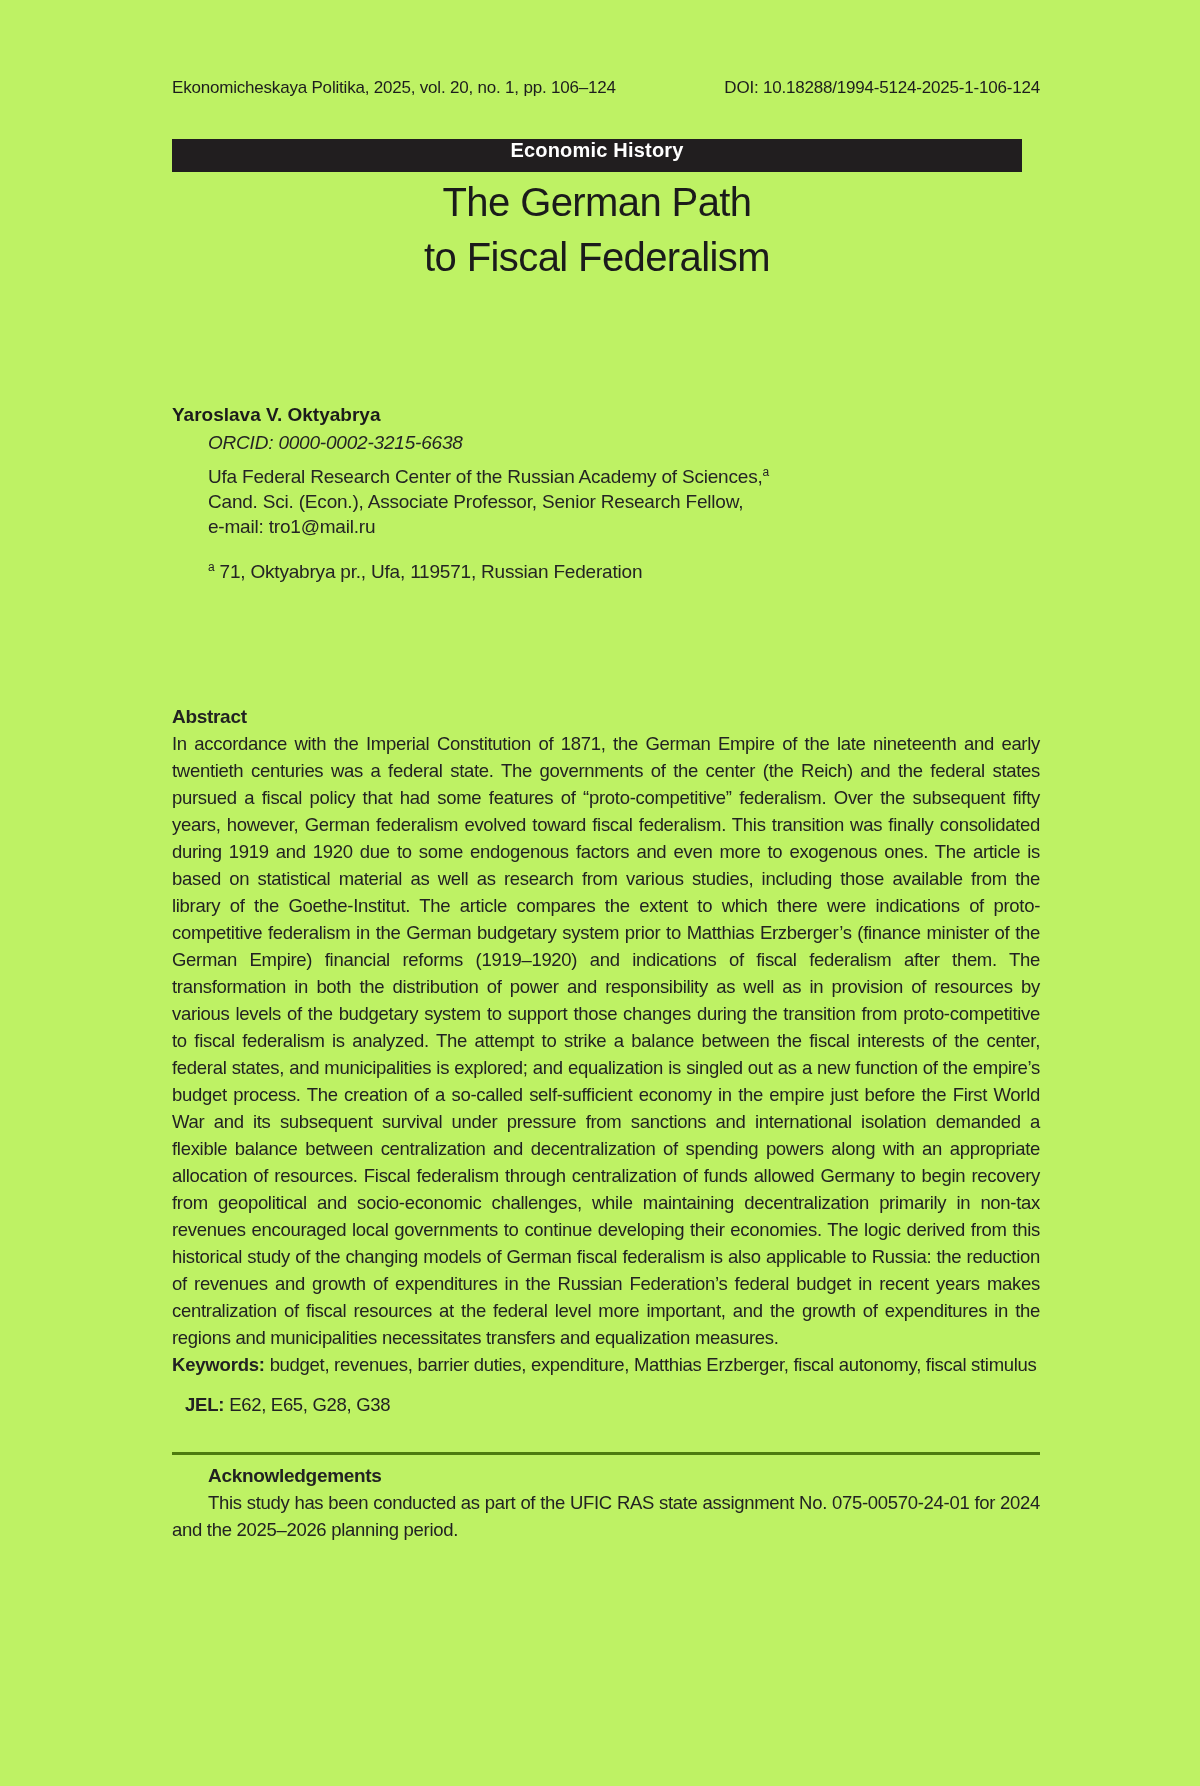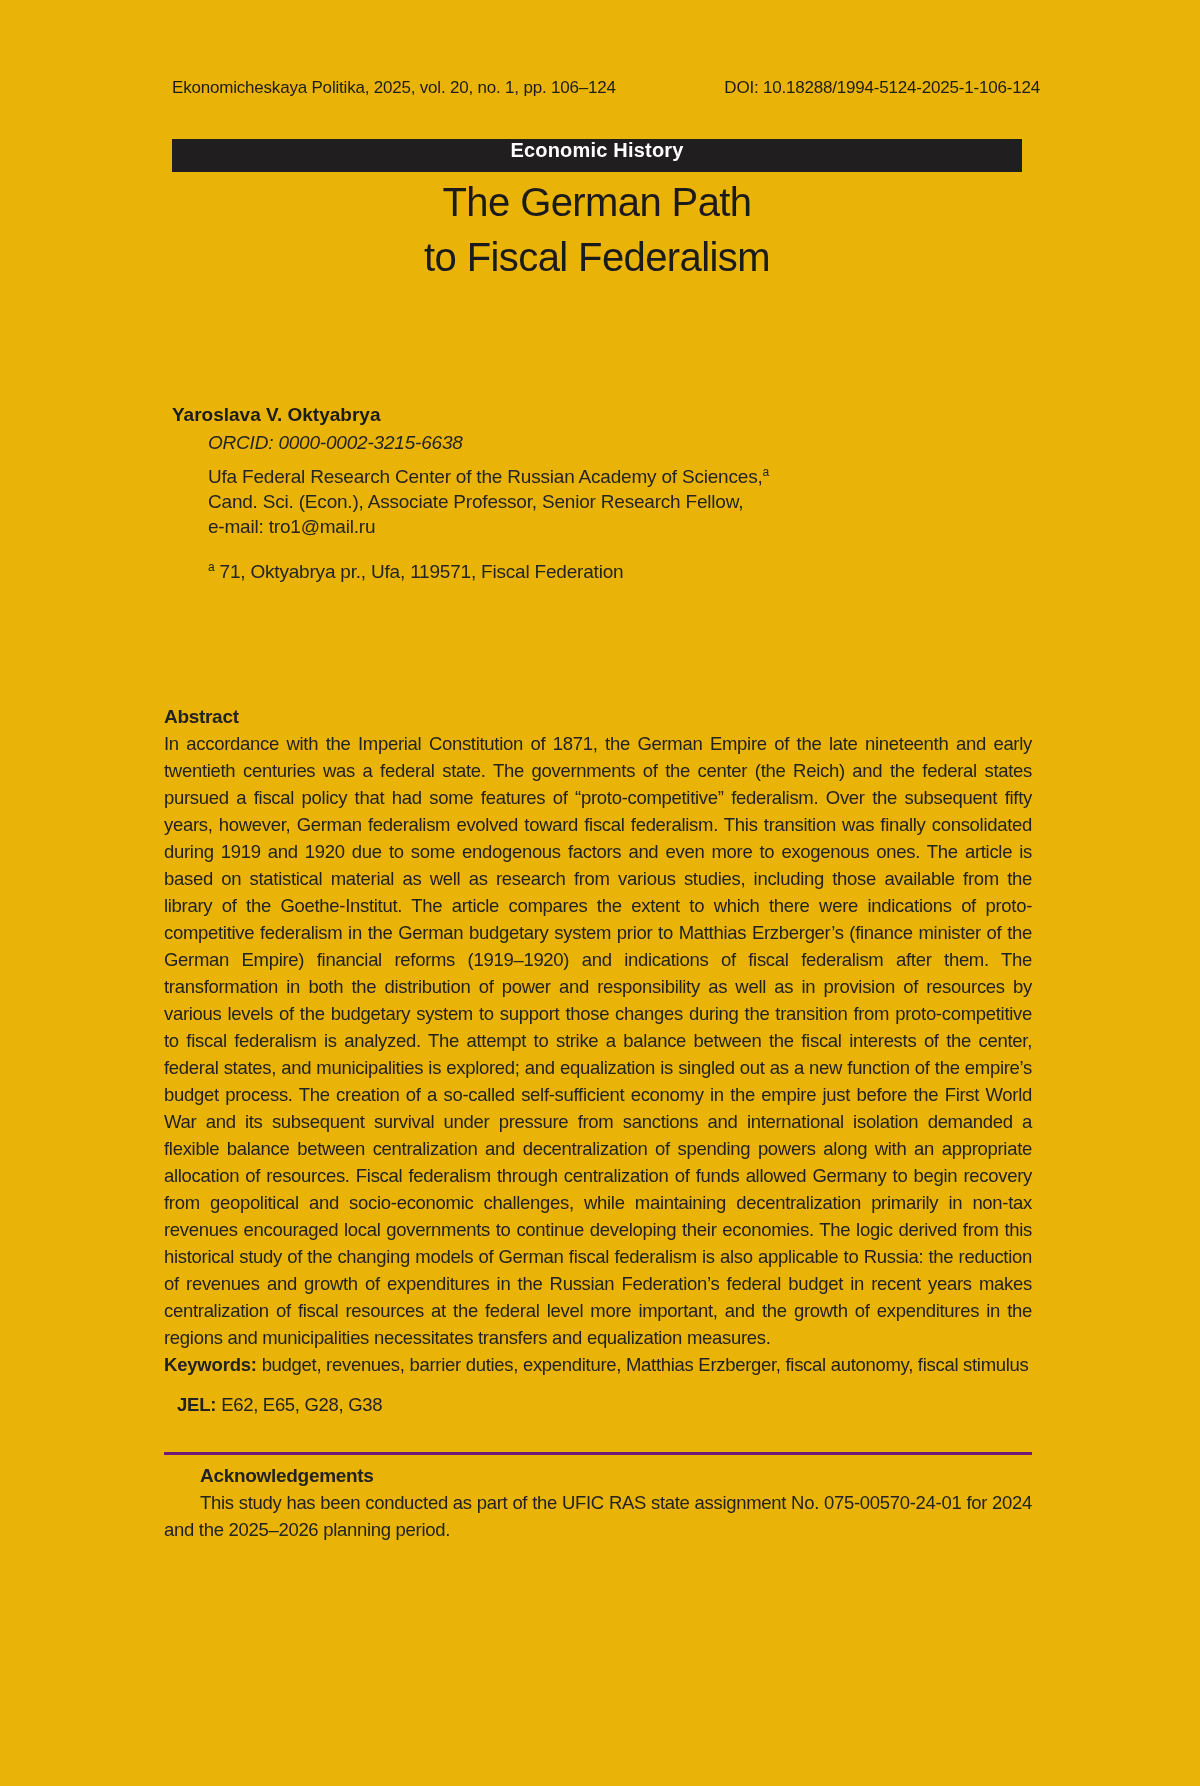--- a/index.html
+++ b/index.html
@@ -1,17 +1,17 @@
 <!DOCTYPE html>
 <html><head>
 <meta charset="utf-8">
 <style>
   html,body { margin:0; padding:0; background:#ffffff; }
   .page {
-    position:relative; width:1200px; height:1786px; background:#eab308;
+    position:relative; width:1200px; height:1786px; background:#bef264;
     font-family:"Liberation Sans", sans-serif; color:#212121; overflow:hidden;
   }
   
   .header-row {
     position:absolute; left:172px; top:78px; width:868px;
     display:flex; justify-content:space-between;
     font-size:17px; letter-spacing:-0.2px; color:#1d1d1d;
   }
   
   .banner {
@@ -28,30 +28,30 @@
   }
   .title span { display:block; }
   
   .author-name  { position:absolute; left:172px; top:404px; font-size:19px; font-weight:bold; color:#1b1b1b; }
   .author-orcid { position:absolute; left:208px; top:432px; font-size:19px; font-style:italic; color:#242424; letter-spacing:-0.2px;text-align:right; }
   .author-details { position:absolute; left:208px; top:464px; font-size:19px; line-height:25px; color:#242424; letter-spacing:-0.2px; }
   .author-address { position:absolute; left:208px; top:561px; font-size:19px; color:#242424; letter-spacing:-0.2px; }
   sup.fn { font-size:12px; vertical-align:super; line-height:0; }
   
   .main {
-    position:absolute; left:164px; top:703px; width:868px;
+    position:absolute; left:172px; top:703px; width:868px;
     font-size:18.5px; line-height:27px; letter-spacing:-0.3px;
     text-align:justify; color:#222222;
   }
   .abs-h { font-weight:bold; font-size:19px; line-height:27px; text-align:left; }
   .abs-body { margin:0; }
   .kw  { margin:0; }
   .jel { margin:13px; text-align:left; }
   .kw b, .jel b { letter-spacing:-0.2px; }
-  .ack { margin-top:34px; border-top:3px solid #701a75; padding-top:8px; }
+  .ack { margin-top:34px; border-top:3px solid #4d7c0f; padding-top:8px; }
   .ack-h { font-weight:bold; font-size:19px; line-height:26px; margin-left:36px; text-align:left; }
   .ack-p { margin:0; text-indent:36px; line-height:27px; }
 </style>
 </head>
 <body>
 
 <div class="page">
 
   <div class="header-row">
     <span>Ekonomicheskaya Politika, 2025, vol. 20, no. 1, pp. 106–124</span>
@@ -72,21 +72,21 @@
   <div class="author-orcid">ORCID: 0000-0002-3215-6638</div>
 
   <div class="author-details">
     <div><span>Ufa Federal Research Center of the Russian Academy of Sciences,</span><sup class="fn">a</sup></div>
     <div>Cand. Sci. (Econ.), Associate Professor, Senior Research Fellow,</div>
     <div>e-mail: tro1@mail.ru</div>
   </div>
 
   <div class="author-address">
     <sup class="fn">a</sup>
-    <span>71, Oktyabrya pr., Ufa, 119571, Fiscal Federation</span>
+    <span>71, Oktyabrya pr., Ufa, 119571, Russian Federation</span>
   </div>
 
   <div class="main">
     <div class="abs-h">Abstract</div>
     <p class="abs-body">In accordance with the Imperial Constitution of 1871, the German Empire of the late nineteenth and early twentieth centuries was a federal state. The governments of the center (the Reich) and the federal states pursued a fiscal policy that had some features of “proto-competitive” federalism. Over the subsequent fifty years, however, German federalism evolved toward fiscal federalism. This transition was finally consolidated during 1919 and 1920 due to some endogenous factors and even more to exogenous ones. The article is based on statistical material as well as research from various studies, including those available from the library of the Goethe-Institut. The article compares the extent to which there were indications of proto-competitive federalism in the German budgetary system prior to Matthias Erzberger’s (finance minister of the German Empire) financial reforms (1919–1920) and indications of fiscal federalism after them. The transformation in both the distribution of power and responsibility as well as in provision of resources by various levels of the budgetary system to support those changes during the transition from proto-competitive to fiscal federalism is analyzed. The attempt to strike a balance between the fiscal interests of the center, federal states, and municipalities is explored; and equalization is singled out as a new function of the empire’s budget process. The creation of a so-called self-sufficient economy in the empire just before the First World War and its subsequent survival under pressure from sanctions and international isolation demanded a flexible balance between centralization and decentralization of spending powers along with an appropriate allocation of resources. Fiscal federalism through centralization of funds allowed Germany to begin recovery from geopolitical and socio-economic challenges, while maintaining decentralization primarily in non-tax revenues encouraged local governments to continue developing their economies. The logic derived from this historical study of the changing models of German fiscal federalism is also applicable to Russia: the reduction of revenues and growth of expenditures in the Russian Federation’s federal budget in recent years makes centralization of fiscal resources at the federal level more important, and the growth of expenditures in the regions and municipalities necessitates transfers and equalization measures.</p>
     <p class="kw">
       <b>Keywords:</b>
       <span>budget, revenues, barrier duties, expenditure, Matthias Erzberger, fiscal autonomy, fiscal stimulus</span>
     </p>
     <p class="jel">

